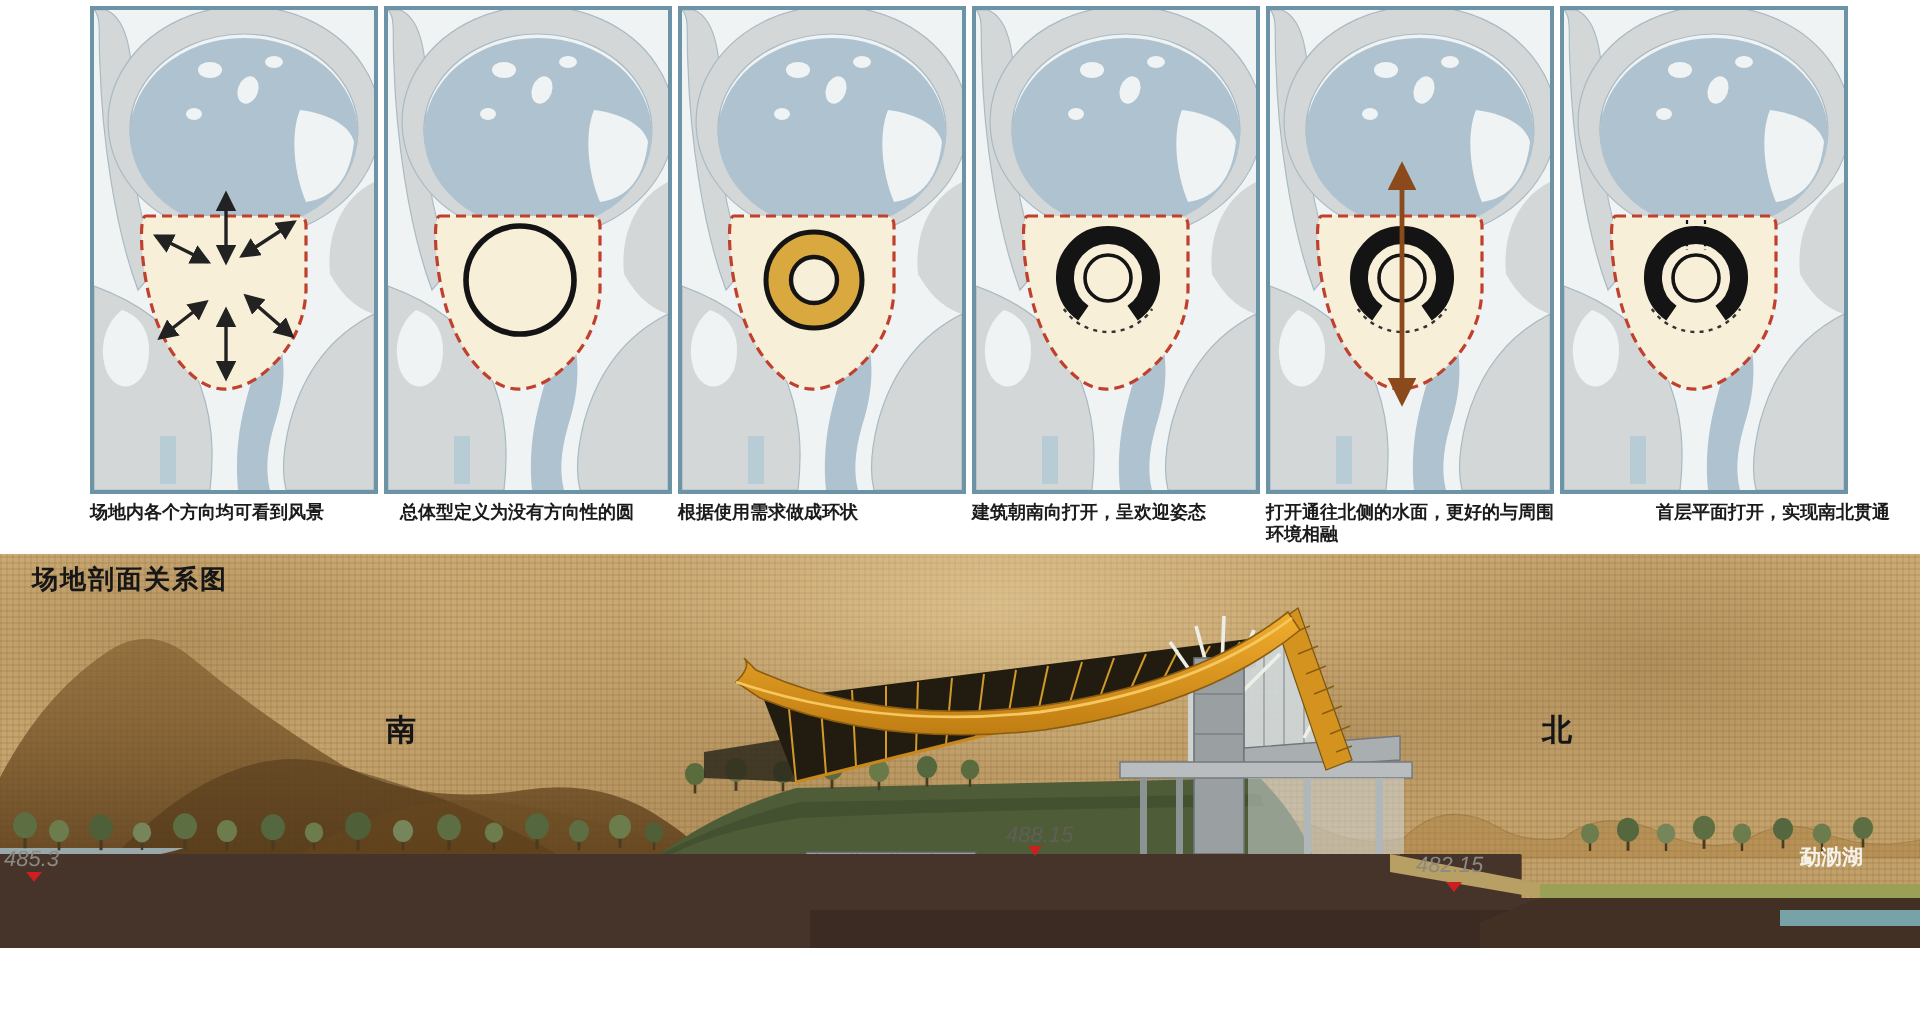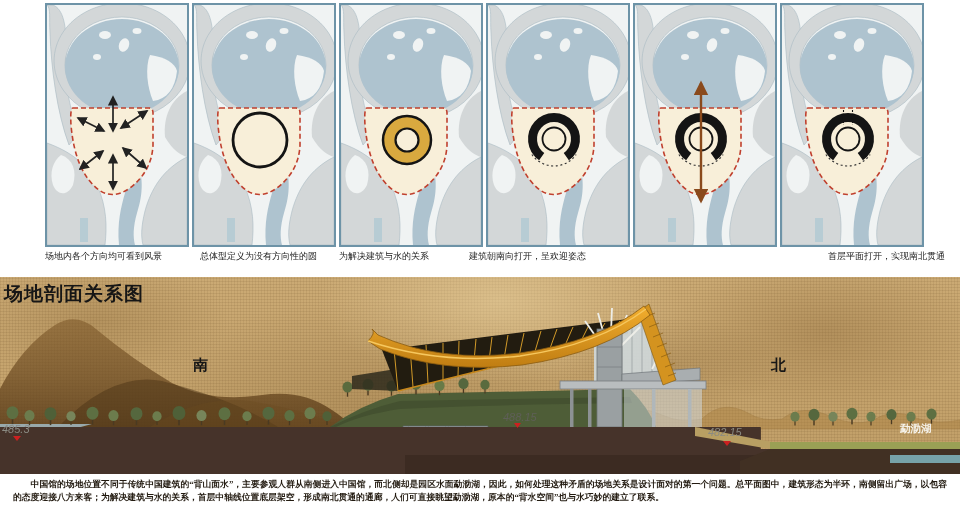--- a/index.html
+++ b/index.html
@@ -1,33 +1,33 @@
 <!DOCTYPE html>
 <html><head>
 <meta charset="utf-8">
 <style>
   html,body{margin:0;padding:0;background:#ffffff;}
   #app{position:relative;width:960px;height:509px;background:#ffffff;overflow:hidden;
        font-family:"Liberation Serif","DejaVu Serif",serif;}
   
   .panel{position:absolute;top:3px;width:140px;height:240px;border:2px solid #6d93a7;background:#f0f3f3;box-sizing:content-box;}
   .panel svg{display:block;}
-  .caption{position:absolute;top:251px;width:152px;font-size:9px;line-height:11px;color:#1b1b1b;font-weight:400;letter-spacing:0px;}
+  .caption{position:absolute;top:251px;width:152px;font-size:9px;line-height:11px;color:#1b1b1b;font-weight:700;letter-spacing:0px;}
   
   .banner{position:absolute;left:0;top:277px;width:960px;height:197px;
     background:
       radial-gradient(ellipse 190px 90px at 10% 22%, rgba(118,84,38,.25), transparent 70%),
       radial-gradient(ellipse 260px 120px at 52% 12%, rgba(232,208,158,.55), transparent 70%),
       radial-gradient(ellipse 220px 110px at 86% 28%, rgba(128,92,46,.30), transparent 70%),
       radial-gradient(ellipse 320px 150px at 38% 66%, rgba(118,86,42,.22), transparent 72%),
       radial-gradient(ellipse 160px 70px at 70% 45%, rgba(110,78,36,.18), transparent 70%),
       repeating-linear-gradient(0deg, rgba(110,80,40,.13) 0 1px, transparent 1px 3px),
       repeating-linear-gradient(90deg, rgba(110,80,40,.11) 0 1px, transparent 1px 3px),
       linear-gradient(#cbaa74,#c09e67);}
-  .banner-title{position:absolute;left:4px;top:4px;font-size:19px;font-weight:bold;color:#161616;
+  .banner-title{position:absolute;left:16px;top:4px;font-size:13px;font-weight:bold;color:#161616;
     font-family:"Liberation Sans","DejaVu Sans",sans-serif;letter-spacing:1px;}
   .scene{position:absolute;left:0;top:0;width:960px;height:197px;}
   
   .bodytext{position:absolute;left:13px;top:478px;width:934px;font-size:8.8px;line-height:13px;
     color:#221a10;text-align:justify;font-weight:600;}
   .hiddefs{position:absolute;width:0;height:0;overflow:hidden;}
 </style>
 </head>
 <body>
 
@@ -126,22 +126,23 @@
       <use href="#open-ring"></use>
       <g stroke="#141414" stroke-width="1.1" stroke-dasharray="2 1.7">
         <line x1="61.5" y1="105" x2="61.5" y2="120"></line>
         <line x1="70.5" y1="105" x2="70.5" y2="120"></line>
       </g>
     </svg>
   </div>
 
   <div class="caption" style="left:45px">场地内各个方向均可看到风景</div>
   <div class="caption" style="left:200px">总体型定义为没有方向性的圆</div>
-  <div class="caption" style="left:339px">为解决建筑与水的关系</div>
-  <div class="caption" style="left:469px">建筑朝南向打开，呈欢迎姿态</div>
+  <div class="caption" style="left:339px">根据使用需求做成环状</div>
+  <div class="caption" style="left:486px">建筑朝南向打开，呈欢迎姿态</div>
+  <div class="caption" style="left:633px;width:148px">打开通往北侧的水面，更好的与周围环境相融</div>
   <div class="caption" style="left:828px">首层平面打开，实现南北贯通</div>
 
   <div class="banner">
     <svg class="scene" viewBox="0 0 960 197" preserveAspectRatio="none">
 
       <path d="M600,148 Q630,124 662,138 Q682,147 702,142 Q722,122 748,136 Q762,145 782,142 Q802,126 832,140 Q852,149 872,144 Q892,130 916,141 Q936,148 960,143 L960,152 L600,152 Z" fill="#a97f3f" opacity="0.45" stroke="#8a6228" stroke-width="0.6"></path>
 
       <g>
         <path d="M-5,122 Q18,72 55,48 Q76,35 96,52 Q132,82 172,106 Q212,126 262,118 Q302,112 332,133 Q346,142 352,150 L-5,150 Z" fill="url(#mtng)"></path>
         <path d="M58,150 Q112,94 162,104 Q222,120 252,136 Q272,146 278,150 Z" fill="#4c3415" opacity="0.5"></path>
@@ -304,15 +305,14 @@
       <polygon points="13,159 21,159 17,164" fill="#cc2020"></polygon>
       <text x="503" y="144" font-size="11" font-style="italic" fill="#5f5f58" font-family="Liberation Sans, DejaVu Sans, sans-serif">488.15</text>
       <polygon points="514,146 521,146 517.5,151" fill="#cc2020"></polygon>
       <text x="708" y="159" font-size="11" font-style="italic" fill="#8a8a82" font-family="Liberation Sans, DejaVu Sans, sans-serif">482.15</text>
       <polygon points="723,164 731,164 727,169" fill="#cc2020"></polygon>
       <text x="900" y="155" font-size="10.5" fill="#f5f2ea" font-weight="600">勐泐湖</text>
     </svg>
     <div class="banner-title">场地剖面关系图</div>
   </div>
 
-  <div class="bodytext">　　中国馆的场地位置不同于传统中国建筑的“背山面水”，主要参观人群从南侧进入中国馆，而北侧却是园区水面勐泐湖，因此，如何处理这种矛盾的场地关系是设计面对的第一个问题。总平面图中，建筑形态为半环，南侧留出广场，以包容的态度迎接八方来客；为解决建筑与水的关系，首层中轴线位置底层架空，形成南北贯通的通廊，人们可直接眺望勐泐湖，原本的“背水空间”也与水巧妙的建立了联系。</div>
 
 </div>
 
 </body></html>

